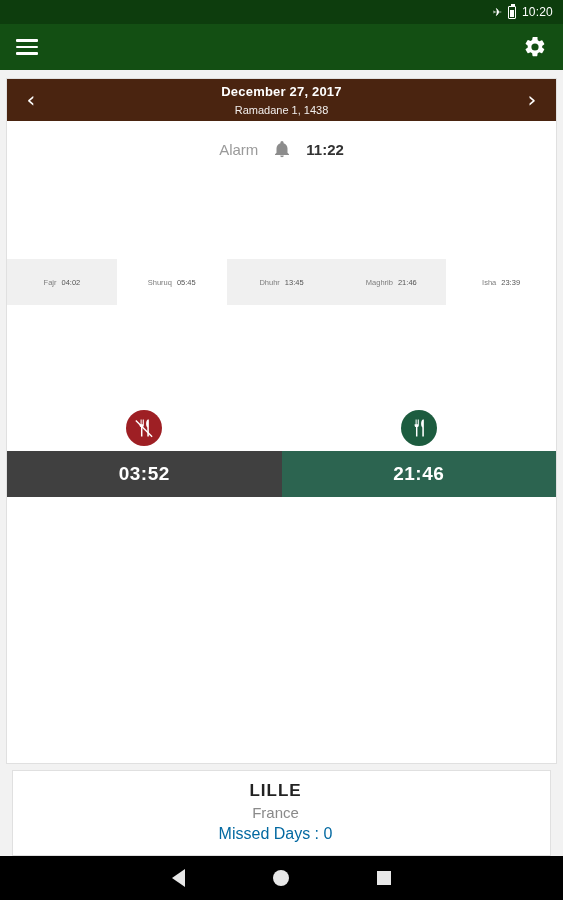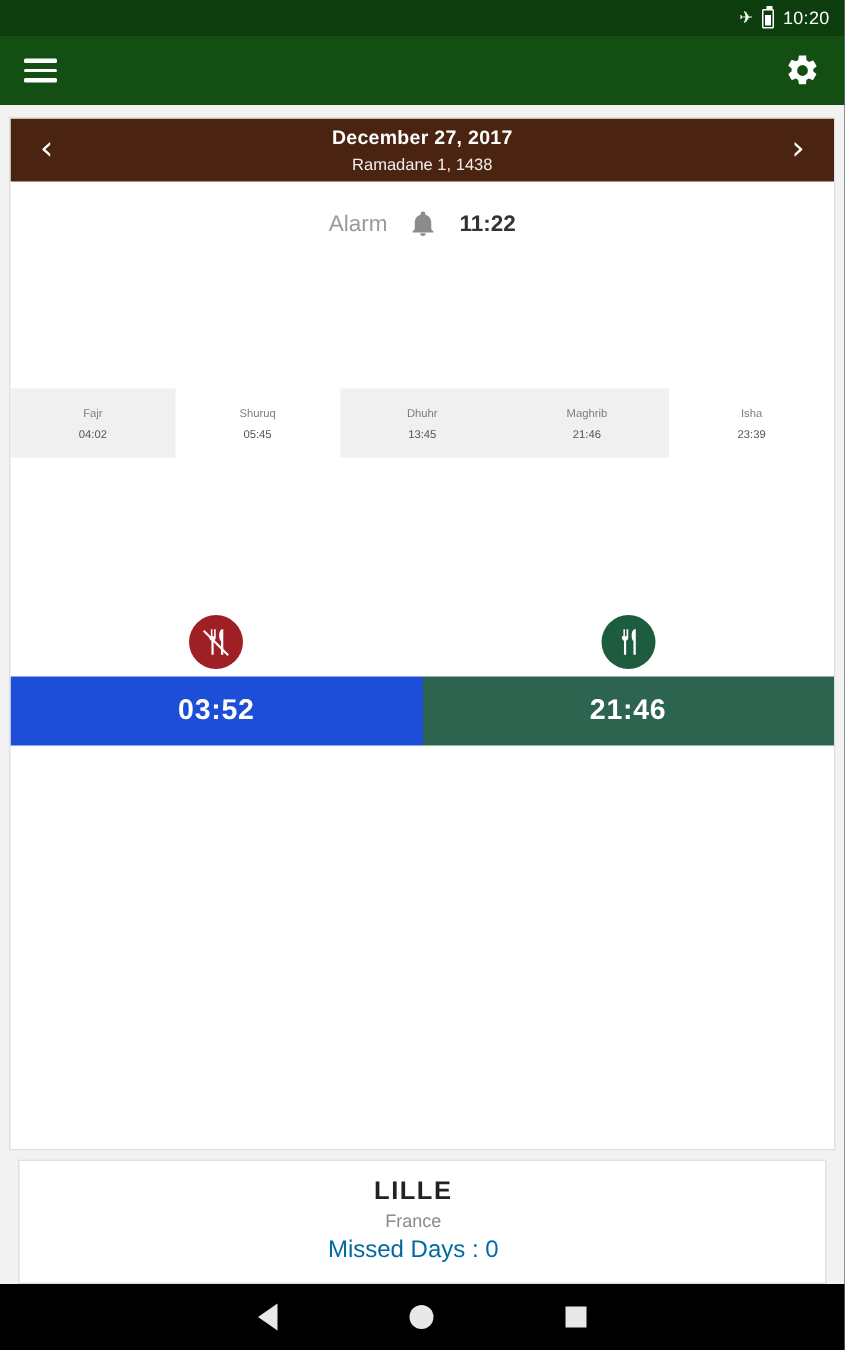--- a/index.html
+++ b/index.html
@@ -119,21 +119,21 @@
   
   .prayers {
     display: flex;
     margin-top: 82px;
     height: 46px;
     width: 100%;
   }
   .prayer {
     flex: 1;
     display: flex;
-    flex-direction: column;
+    flex-direction: row;
     align-items: center;
     justify-content: center;
     gap: 5px;
   }
   .prayer.hl { background: #f0f0f0; }
   .prayer .pname { font-size: 7.5px; color: #7d7d7d; }
   .prayer .ptime { font-size: 7.5px; color: #555; }
 
   
   .fasticons {
@@ -157,35 +157,35 @@
   .timer {
     flex: 1;
     display: flex;
     align-items: center;
     justify-content: center;
     color: #fff;
     font-size: 19px;
     font-weight: bold;
     letter-spacing: 0.5px;
   }
-  .timer.red { background: #1d4ed8; }
+  .timer.red { background: #404040; }
   .timer.green { background: #2c6450; }
 
   .spacer { flex: 1; }
 
   
   .footer {
     background: #fff;
     border: 1px solid #e0e0e0;
     margin: 6px 6px 0 6px;
     padding: 10px 12px 12px 0;
     text-align: center;
   }
   .footer .city { font-size: 17px; font-weight: bold; color: #222; letter-spacing: 1px; }
-  .footer .country { font-size: 12px; color: #8a8a8a; margin-top: 3px; }
+  .footer .country { font-size: 15px; color: #8a8a8a; margin-top: 3px; }
   .footer .missed { font-size: 16px; color: #0369a1; margin-top: 4px; }
 
   
   .navbar {
     height: 44px;
     background: #000;
     display: flex;
     align-items: center;
     justify-content: center;
     gap: 88px;

